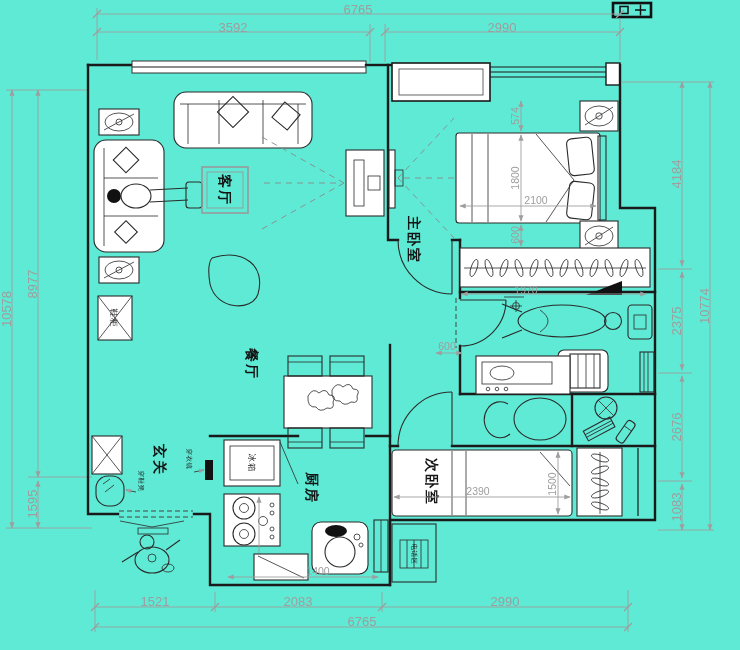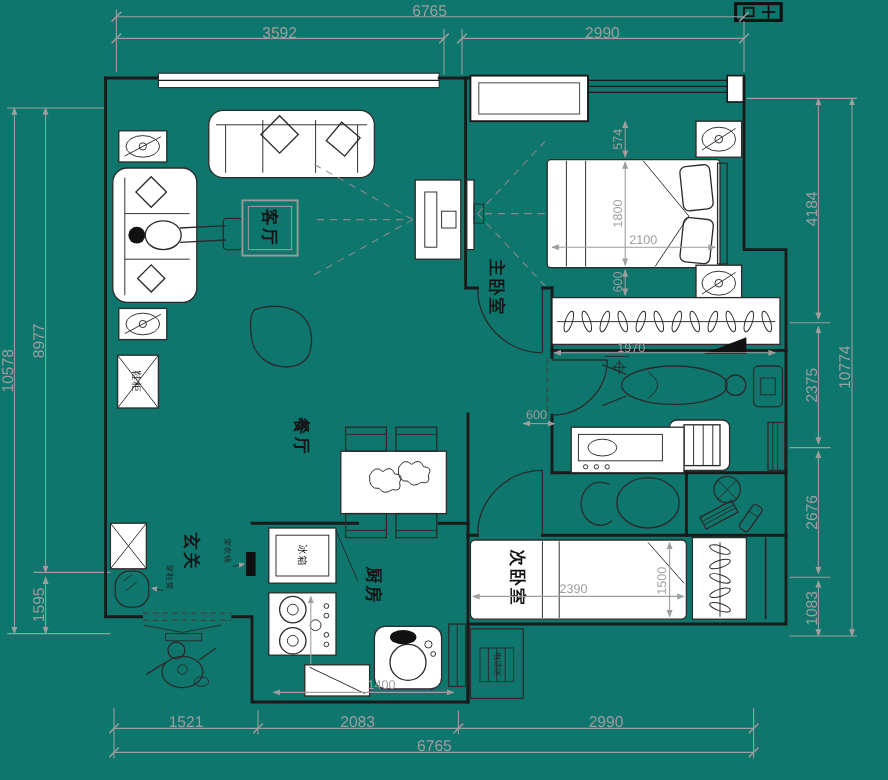--- a/index.html
+++ b/index.html
@@ -1,16 +1,16 @@
 <!DOCTYPE html>
 <html><head>
 <meta charset="utf-8">
 <style>
   html,body{margin:0;padding:0;background:#fff;}
-  #stage{width:740px;height:650px;position:relative;background:#0f766e;}
+  #stage{width:740px;height:650px;position:relative;background:#5eead4;}
   svg{display:block;}
   text{font-family:"Liberation Sans","DejaVu Sans",sans-serif;}
   .wall{stroke:#1a1a1a;stroke-width:2.4;fill:none;stroke-linecap:square;}
   .wallt{stroke:#1a1a1a;stroke-width:1.2;fill:none;}
   .f{stroke:#2b2b2b;stroke-width:1.1;fill:#fff;}
   .fn{stroke:#2b2b2b;stroke-width:1.1;fill:none;}
   .fl{stroke:#2b2b2b;stroke-width:.8;fill:none;}
   .blk{fill:#111;stroke:none;}
   .g{stroke:#9e9e9e;stroke-width:.9;fill:none;}
   .gt{stroke:#9e9e9e;stroke-width:1.2;fill:none;}

